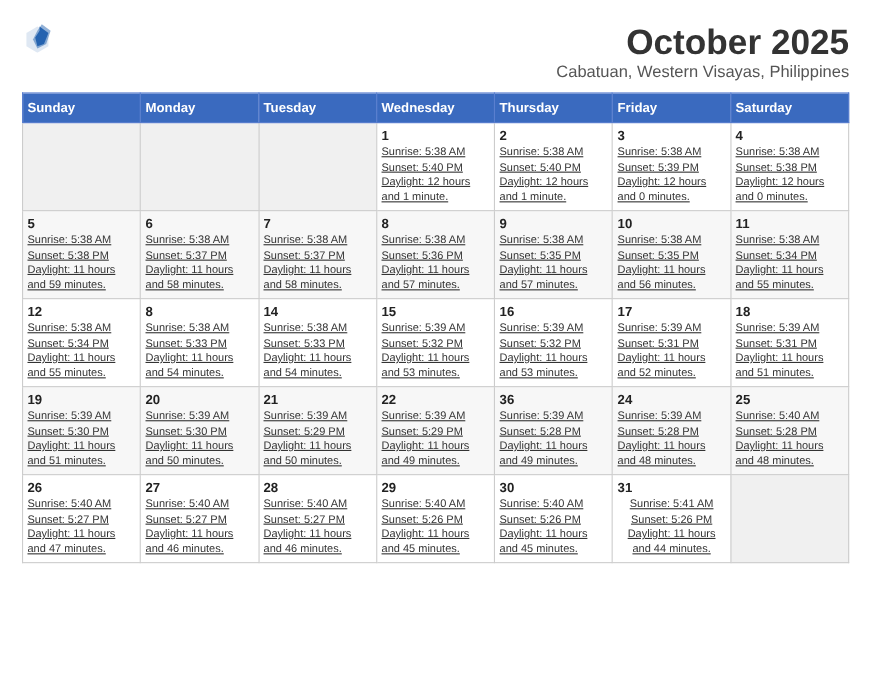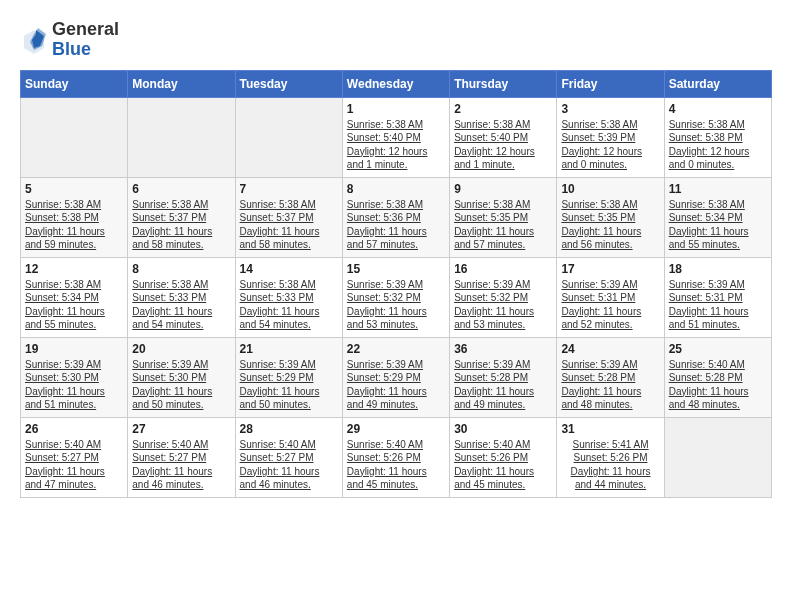--- a/index.html
+++ b/index.html
@@ -90,24 +90,24 @@
 </head>
 <body>
 
 <div class="header">
   <div class="logo">
     <svg class="logo-icon" viewBox="0 0 28 28">
       <polygon points="14,4 24,10 24,22 14,28 4,22 4,10" fill="#2563b0" opacity="0.15"></polygon>
       <polygon points="18,2 26,8 22,20 14,24 10,16 14,8" fill="#2563b0" opacity="0.5"></polygon>
       <polygon points="16,4 24,10 20,20 14,22 12,14 16,8" fill="#2563b0"></polygon>
     </svg>
-    <div class="logo-text">
-      <span class="logo-general">General</span><br>
-      <span class="logo-blue">Blue</span>
-    </div>
+  </div>
+  <div class="title-block">
+    <div class="month-title">October 2025</div>
+    <div class="subtitle">Cabatuan, Western Visayas, Philippines</div>
   </div>
 </div>
 
 <table>
   <thead>
     <tr>
     <th>Sunday</th>
         <th>Monday</th>
         <th>Tuesday</th>
         <th>Wednesday</th>

